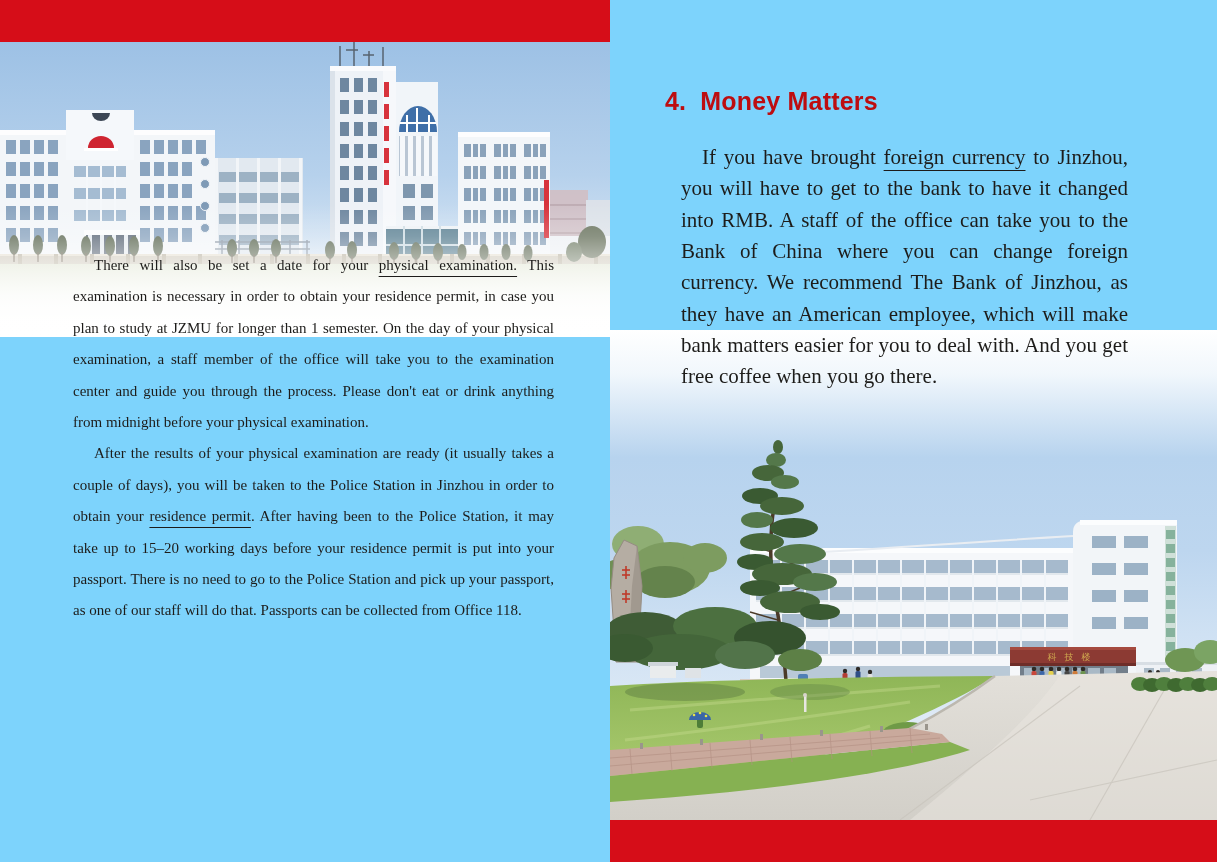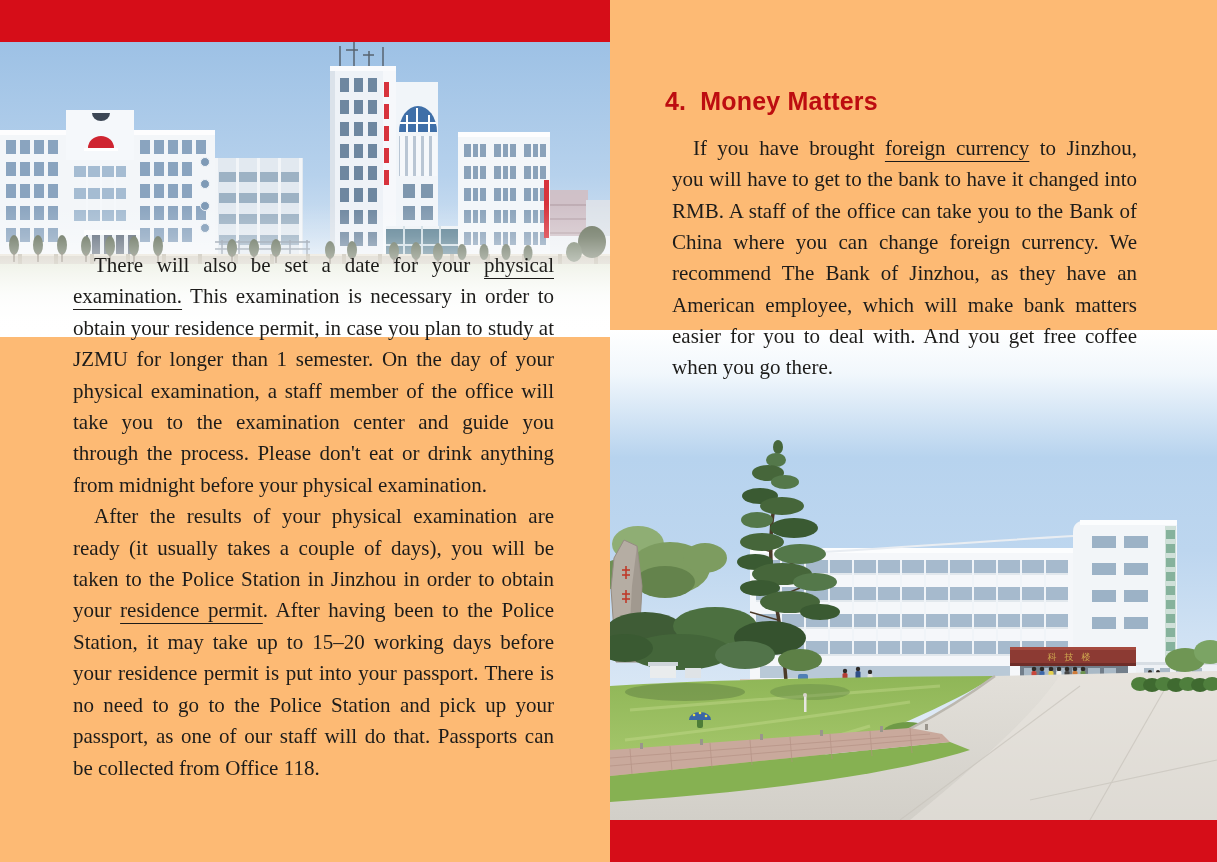--- a/index.html
+++ b/index.html
@@ -1,34 +1,34 @@
 <!DOCTYPE html>
 <html style="--bar-red: #d60d18; --heading-red: #bd0d10; --body-text: #1d1c1a;"><head>
 <meta charset="utf-8">
 <style>
   :root{
     --bar-red:#d60d18; --heading-red:#bd0d10; --body-text:#1d1c1a;
   }
   html,body{margin:0;padding:0;background:#ffffff;}
   .spread{position:relative;width:1217px;height:862px;background:#fff;overflow:hidden;
           font-family:"Liberation Serif", serif;}
-  .page{position:absolute;top:0;height:862px;background:#fdba74;}
+  .page{position:absolute;top:0;height:862px;background:#7dd3fc;}
   .page-left{left:0;width:610px;}
   .page-right{left:610px;width:607px;}
   .bar-top{position:absolute;left:0;top:0;width:610px;height:42px;background:var(--bar-red);}
   .bar-bottom{position:absolute;left:0;top:820px;width:607px;height:42px;background:var(--bar-red);}
   .photo-left{position:absolute;left:0;top:42px;width:610px;height:295px;z-index:1;}
   .photo-right{position:absolute;left:0;top:330px;width:517px;height:490px;z-index:1;}
   .photo-left svg,.photo-right svg{display:block;}
   .left-text{position:absolute;left:73px;top:250px;width:481px;z-index:2;
-             font-size:21px;line-height:31.4px;color:var(--body-text);text-align:justify;}
+             font-size:15px;line-height:31.4px;color:var(--body-text);text-align:justify;}
   .left-text p{margin:0;text-indent:21px;}
   .right-text{position:absolute;left:55px;top:126px;width:479px;z-index:2;
               font-size:21px;line-height:31.35px;color:var(--body-text);text-align:justify;}
-  .right-text p{margin:7px;text-indent:21px;}
+  .right-text p{margin:16px;text-indent:21px;}
   .u{text-decoration:underline;text-underline-offset:6px;text-decoration-thickness:1.3px;}
   .section-heading{position:absolute;left:55px;top:87px;z-index:2;
                    font-family:"Liberation Sans", sans-serif;font-weight:bold;font-size:25px;
                    color:var(--heading-red);letter-spacing:.2px;white-space:nowrap;}
   .section-heading .num{margin-right:14px;}
 </style>
 </head>
 <body>
 
 <div class="spread">

